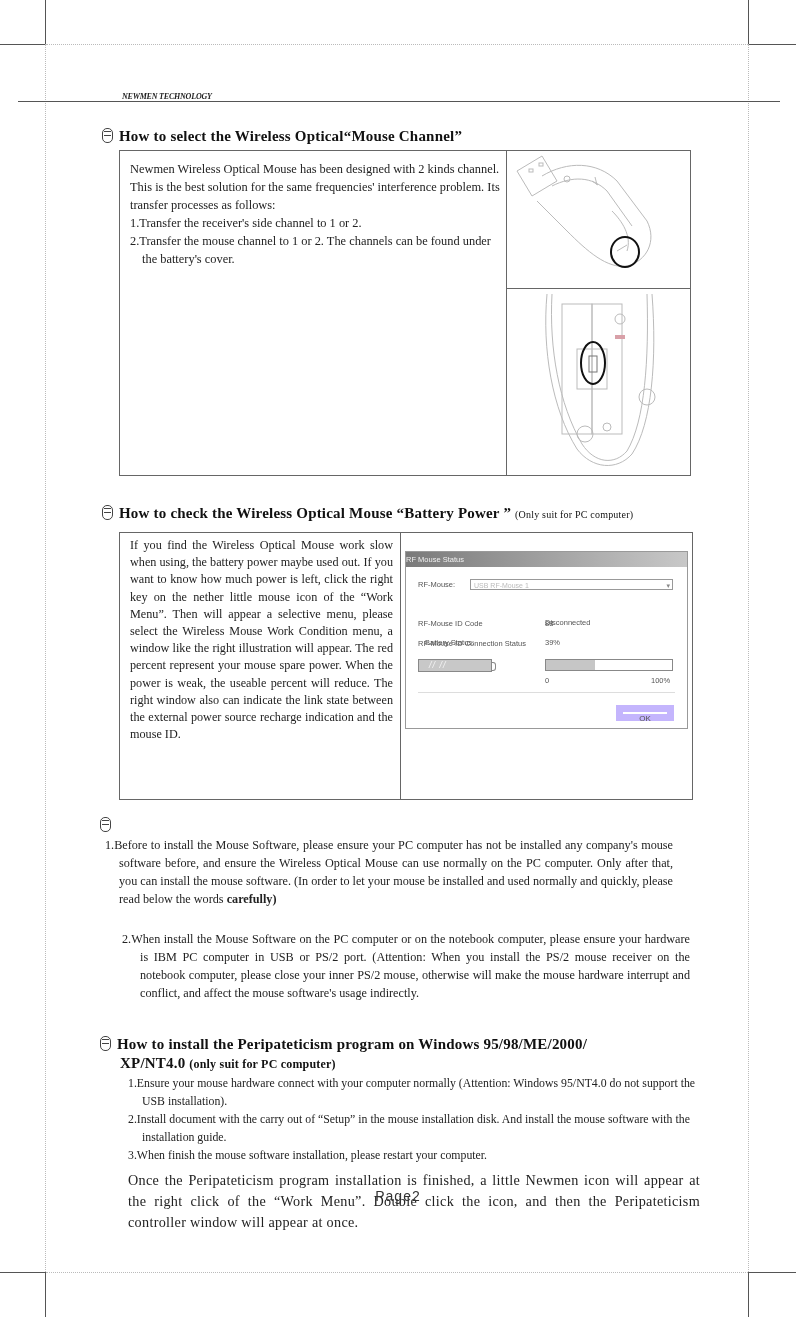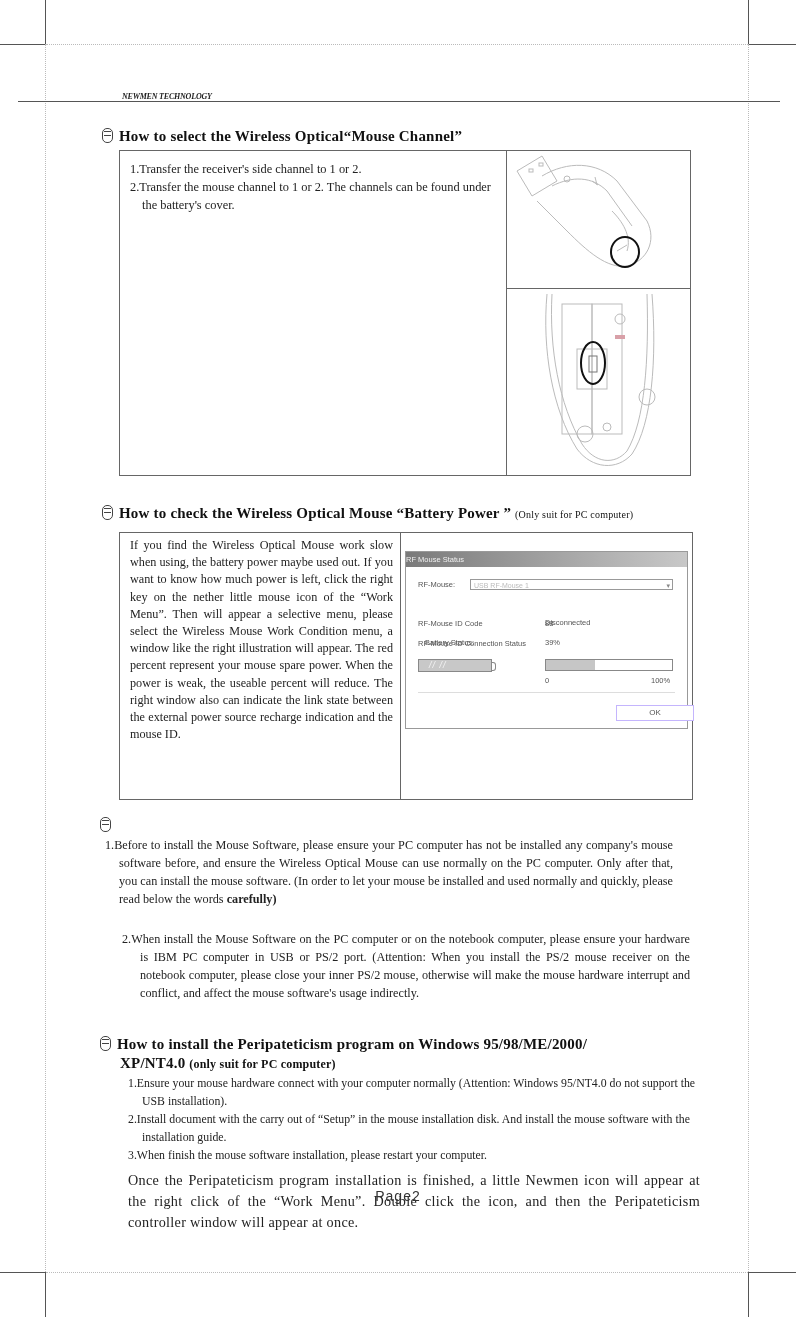--- a/index.html
+++ b/index.html
@@ -27,21 +27,21 @@
   .dlg-title{height:15px;background:linear-gradient(90deg,#7a7a7a,#c8c8c8);color:#f0f0f0;font-size:7.5px;line-height:15px;padding-left:0;}
   .dlg-row{position:absolute;left:12px;}
   .dlg-val{position:absolute;left:139px;}
   .dlg-select{position:absolute;left:64px;top:27px;width:203px;height:11px;border:1px solid #999;color:#bbb;font-size:7px;line-height:11px;padding-left:3px;box-sizing:border-box;}
   .dlg-select .arrow{position:absolute;right:2px;top:0;color:#888;}
   .battery{position:absolute;left:12px;top:107px;width:74px;height:13px;border:1px solid #888;background:#c8c8c8;box-sizing:border-box;color:#f4f4f4;font-size:9px;line-height:11px;padding-left:10px;letter-spacing:1px;font-style:italic;}
   .battery-nub{position:absolute;left:86px;top:110px;width:3px;height:7px;border:1px solid #888;border-left:none;border-radius:0 3px 3px 0;}
   .progress{position:absolute;left:139px;top:107px;width:128px;height:12px;border:1px solid #888;box-sizing:border-box;background:#fff;}
   .progress-fill{height:100%;background:#c6c6c6;}
   .dlg-sep{position:absolute;left:12px;right:12px;top:140px;height:1px;background:#ddd;}
-  .ok-btn{position:absolute;left:210px;top:153px;width:78px;height:16px;border:1px solid #c4b5fd;box-sizing:border-box;text-align:center;line-height:14px;color:#555;font-size:8px;background:#fff;}
+  .ok-btn{position:absolute;left:210px;top:153px;width:58px;height:16px;border:7px solid #c4b5fd;box-sizing:border-box;text-align:center;line-height:14px;color:#555;font-size:8px;background:#fff;}
   .page-num{position:absolute;left:0;width:796px;top:1188px;text-align:center;font-family:"Liberation Sans","DejaVu Sans",sans-serif;font-size:14px;letter-spacing:1px;color:#333;}
 </style>
 </head>
 <body>
 
 <div class="crop-v" style="left:45px;top:0;height:44px;"></div>
 <div class="crop-h" style="left:0;top:44px;width:46px;"></div>
 <div class="crop-v" style="left:748px;top:0;height:44px;"></div>
 <div class="crop-h" style="left:748px;top:44px;width:48px;"></div>
 <div class="crop-h" style="left:0;top:1272px;width:46px;"></div>
@@ -57,20 +57,21 @@
 <div class="company">NEWMEN TECHNOLOGY</div>
 <div class="header-rule"></div>
 
 <div class="heading" style="left:102px;top:128px;">
   <span class="mouse-icon"></span><span>How to select  the Wireless Optical</span><span>“Mouse Channel”</span>
 </div>
 <div class="box" style="left:119px;top:150px;width:572px;height:326px;"></div>
 <div class="abs" style="left:506px;top:150px;width:1px;height:326px;background:#666;"></div>
 <div class="abs" style="left:506px;top:288px;width:185px;height:1px;background:#666;"></div>
 <div class="abs para" style="left:130px;top:160px;width:372px;">
+  <p>Newmen Wireless Optical Mouse has been designed with 2 kinds channel. This is the best solution for the same frequencies' interference problem. Its transfer processes as follows:</p>
   <p>1.Transfer the receiver's side channel to 1 or 2.</p>
   <p style="padding-left:12px;text-indent:-12px;">2.Transfer the mouse channel to 1 or 2. The channels can be found under the battery's cover.</p>
 </div>
 
 <svg class="abs" style="left:507px;top:151px;" width="183" height="137" viewBox="0 0 183 137">
   <g fill="none" stroke="#bbb" stroke-width="1">
     <path d="M10 20 L35 5 L50 30 L25 45 Z"></path>
     <rect x="22" y="18" width="4" height="3"></rect>
       <rect x="32" y="12" width="4" height="3"></rect>
     <path d="M35 25 C60 10 90 10 110 30 L140 70 C150 90 140 110 120 115 C100 118 80 100 60 80 L30 50"></path>

